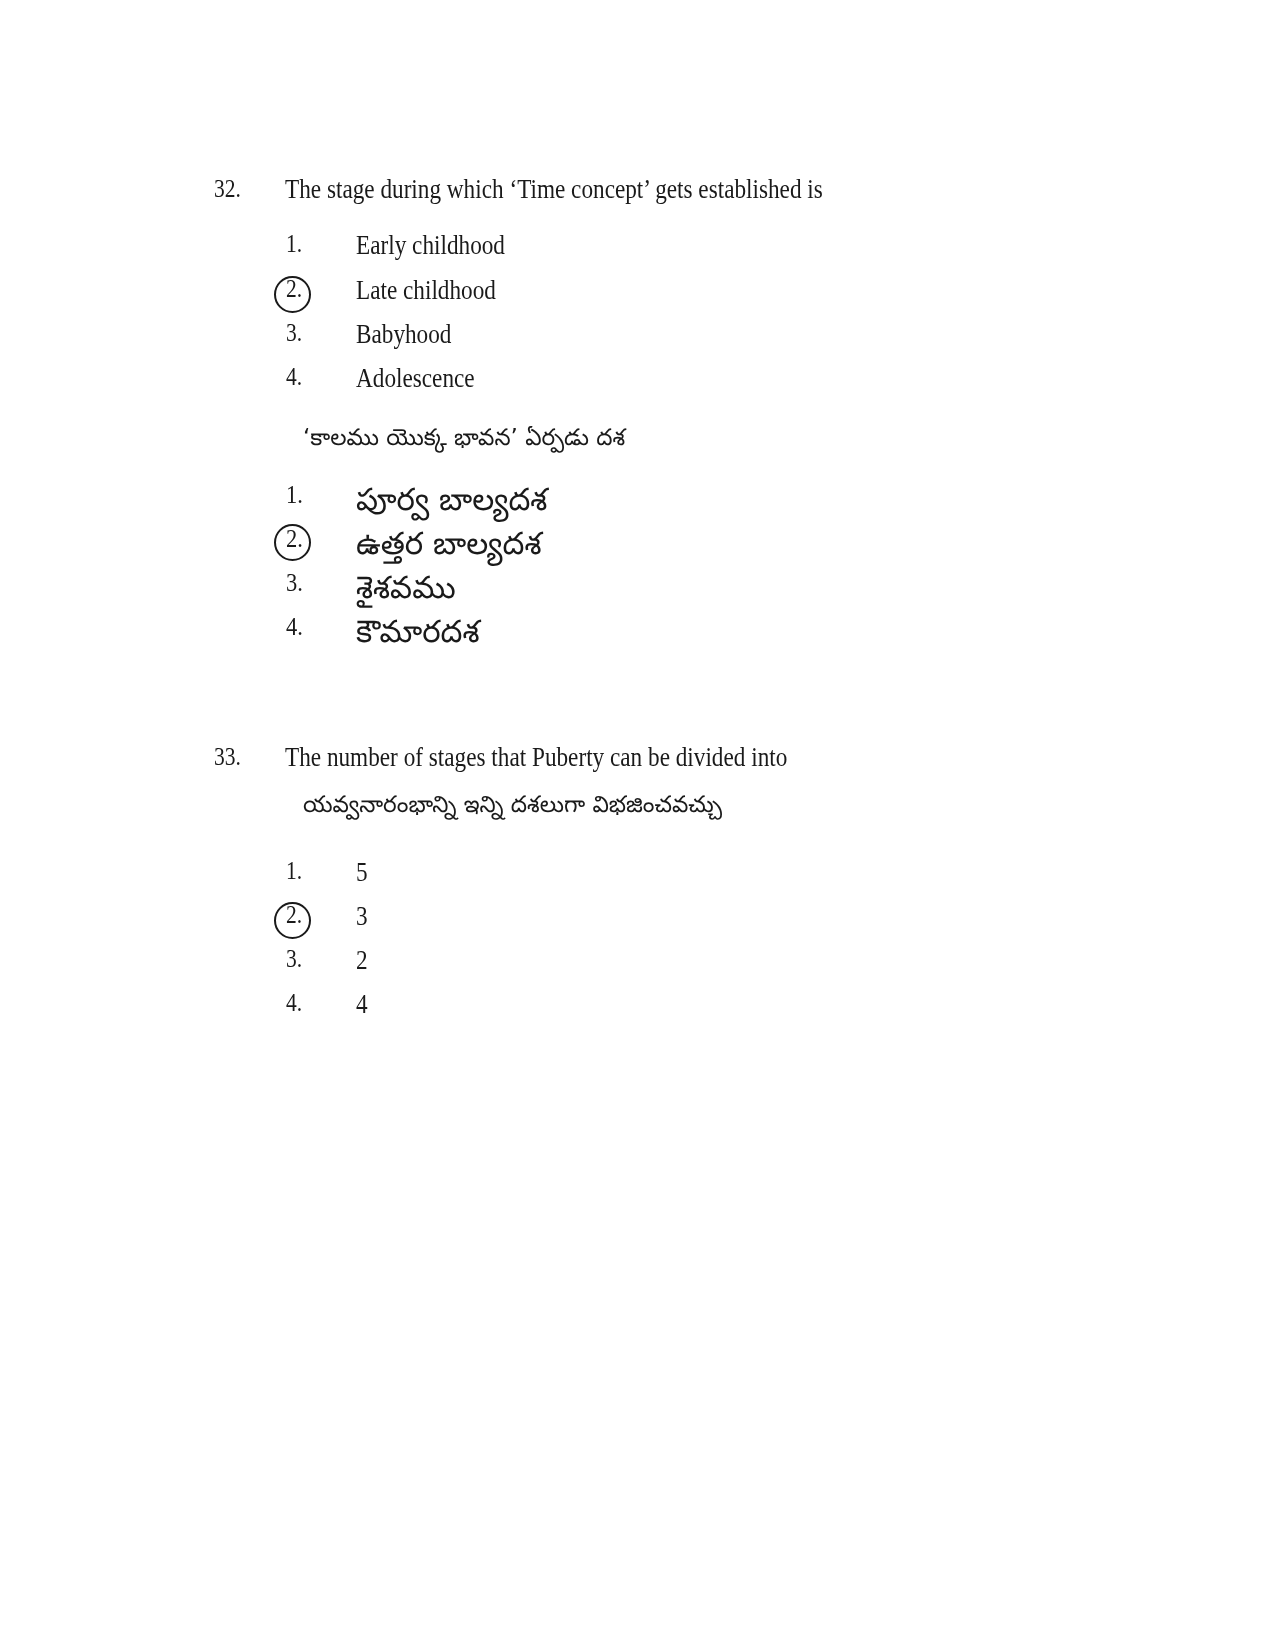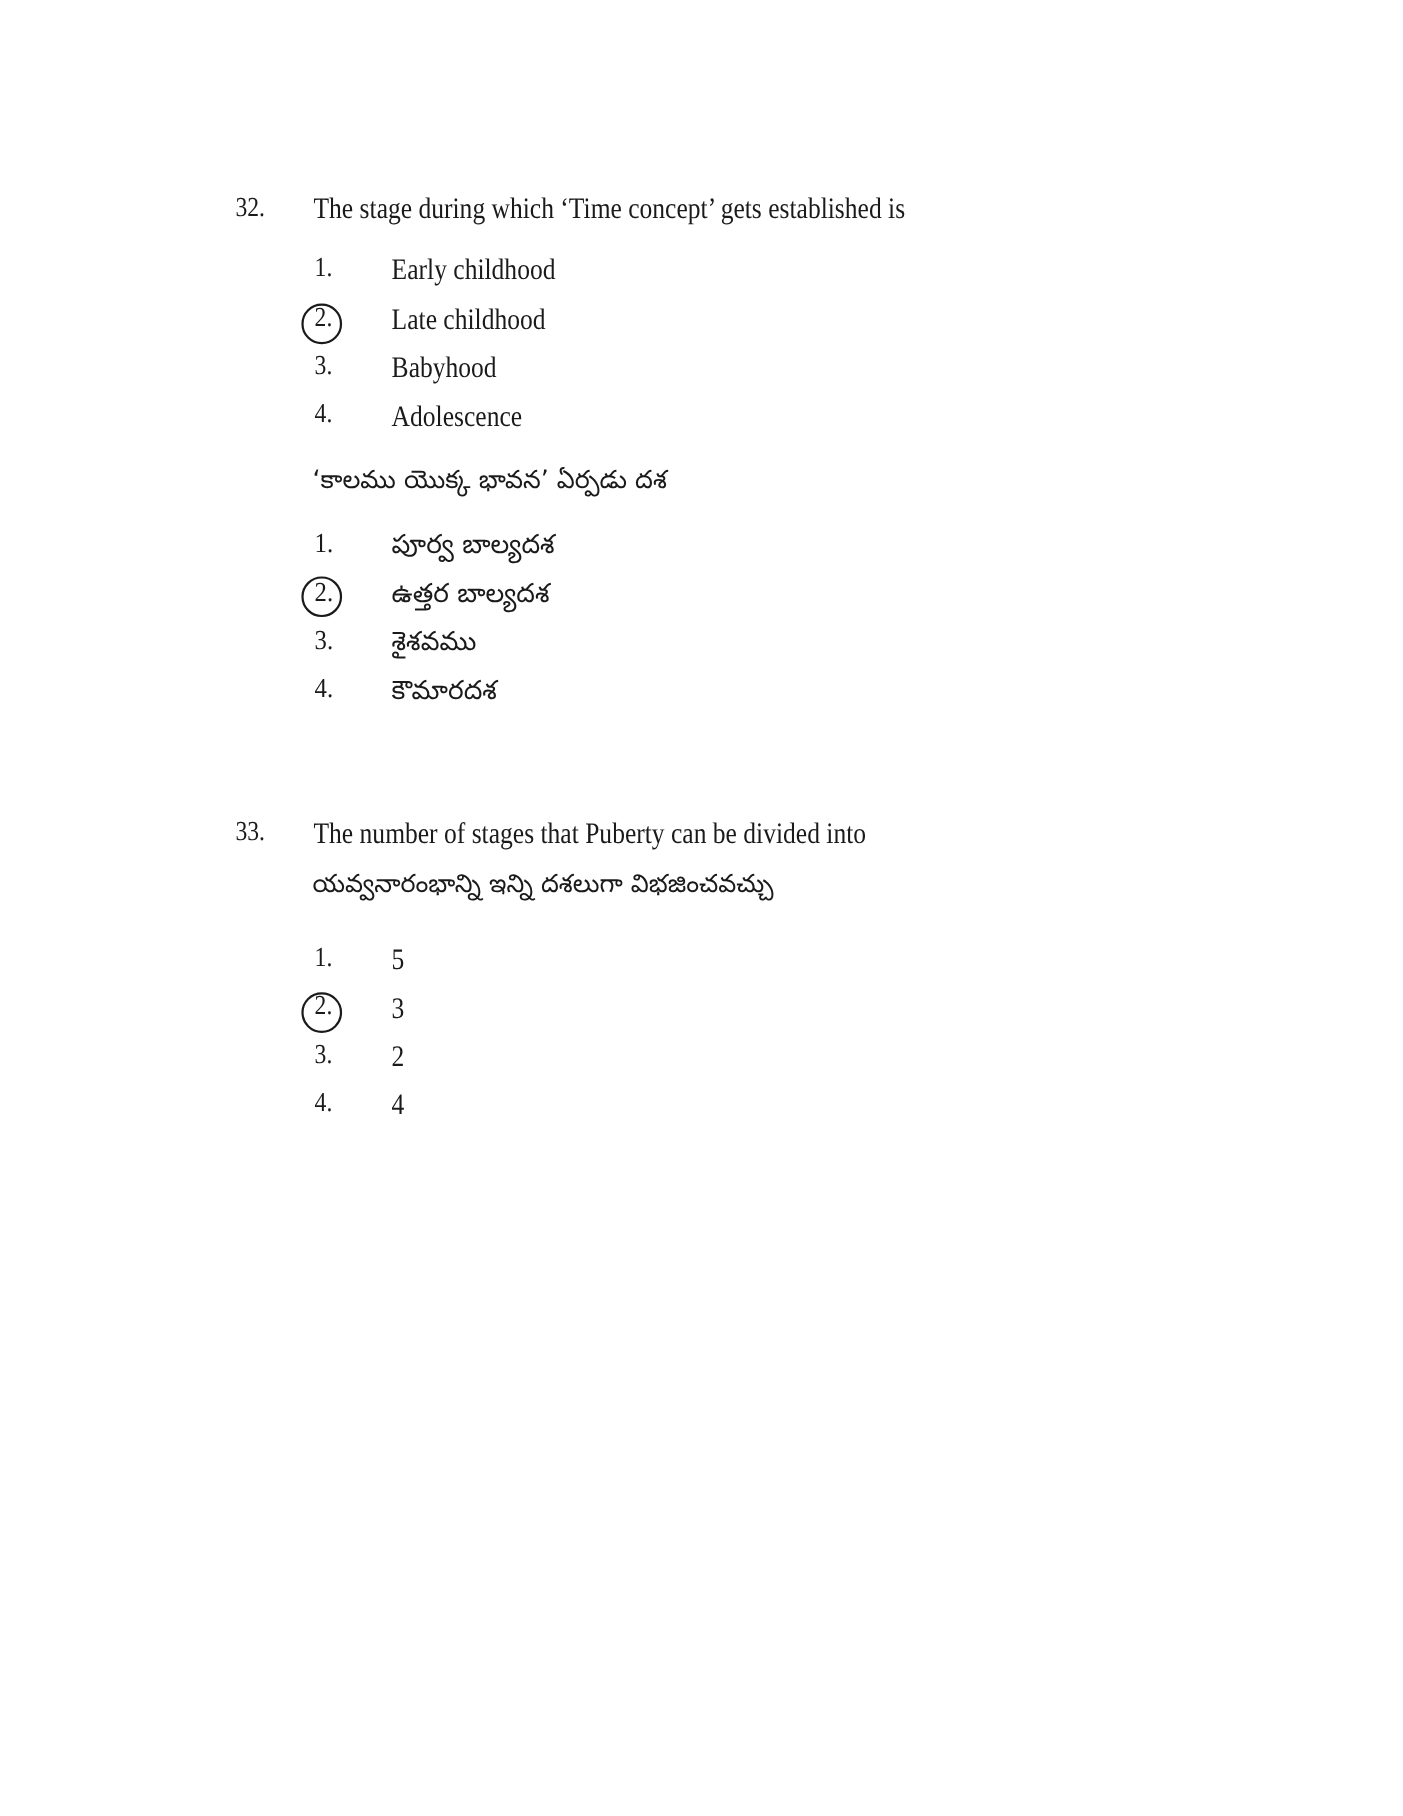--- a/index.html
+++ b/index.html
@@ -4,26 +4,26 @@
   <style>
     html, body { margin: 0; padding: 0; background: #ffffff; }
     body {
       width: 1275px; height: 1651px; position: relative; overflow: hidden;
       color: #1a1a1a;
       font-family: "Liberation Serif", "DejaVu Serif", serif;
     }
     .question { position: absolute; left: 0; width: 1275px; }
     .qnum { position: absolute; left: 214px; font-size: 25px; transform: scaleX(0.86); transform-origin: left; }
     .qtext { position: absolute; left: 285px; font-size: 27px; white-space: nowrap; transform: scaleX(0.86); transform-origin: left; }
-    .telugu { position: absolute; left: 284px; font-size: 23px; white-space: nowrap; font-family: "DejaVu Sans", sans-serif; }
+    .telugu { position: absolute; left: 303px; font-size: 23px; white-space: nowrap; font-family: "DejaVu Sans", sans-serif; }
     .opt { position: absolute; left: 0; height: 40px; width: 800px; }
     .opt .num { position: absolute; left: 286px; font-size: 25px; transform: scaleX(0.9); transform-origin: left; }
     .opt .num.en { transform: scaleX(0.86); }
     .opt .txt { position: absolute; left: 356px; font-size: 27px; white-space: nowrap; transform: scaleX(0.86); transform-origin: left; }
-    .opt .txt.te { font-size: 24px; font-family: "DejaVu Sans", sans-serif; transform: none; }
+    .opt .txt.te { font-size: 31px; font-family: "DejaVu Sans", sans-serif; transform: none; }
     .circle {
       position: absolute; left: 274px; width: 33px; height: 33px;
       border: 2px solid #1a1a1a; border-radius: 50%;
     }
   </style>
 </head>
 <body>
 
 <div class="question">
   <div class="qnum" style="top:175px">32.</div>

